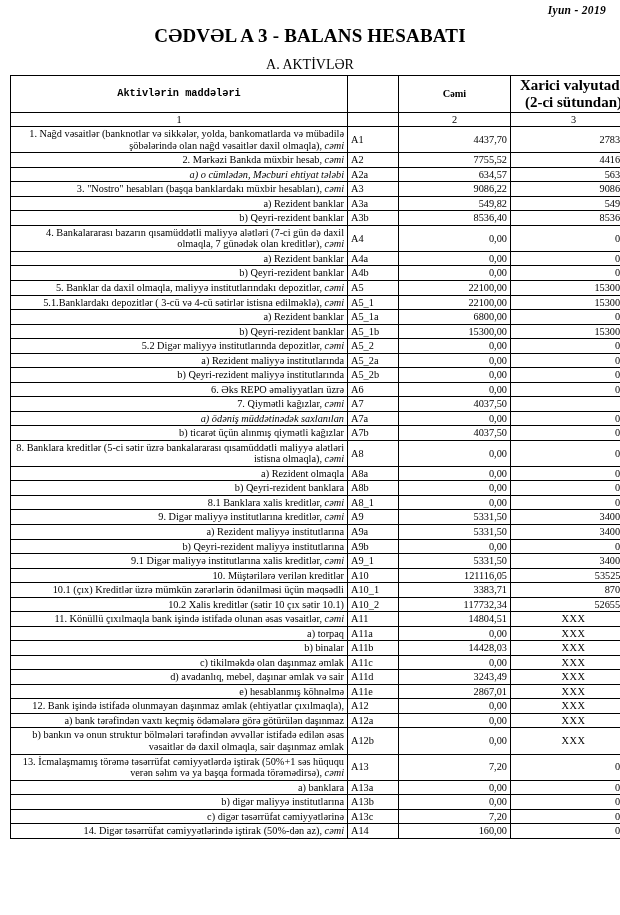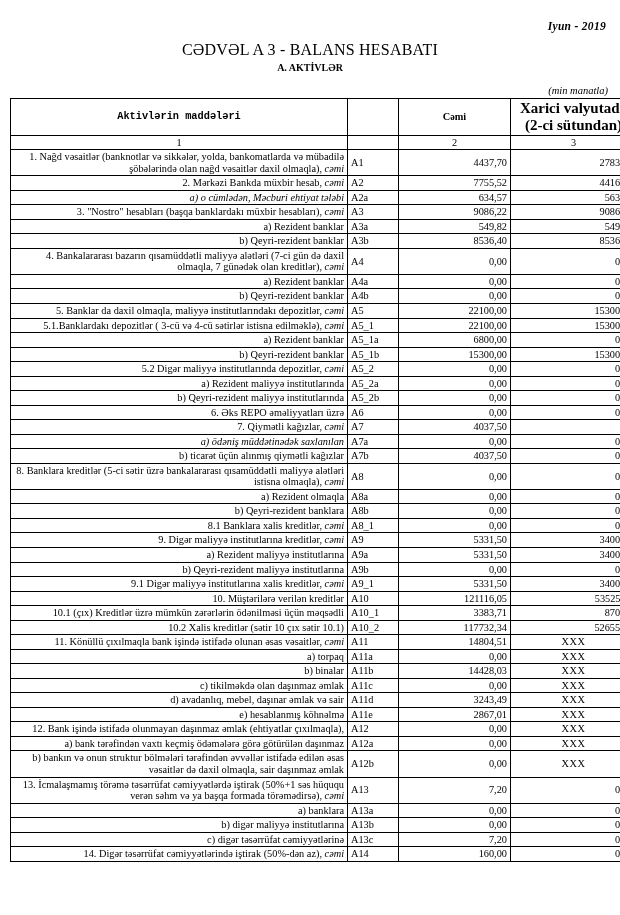--- a/index.html
+++ b/index.html
@@ -13,44 +13,44 @@
     font-family: "Liberation Serif", serif;
     color: #000000;
     position: relative;
     overflow: hidden;
   }
   .page {
     width: 620px;
     height: 915px;
     position: relative;
     box-sizing: border-box;
-    padding: 16px 10px;
+    padding: 0 10px;
   }
   .period {
     text-align: right;
     font-style: italic;
     font-weight: bold;
     font-size: 11.5px;
     padding-right: 4px;
     padding-top: 4px;
     letter-spacing: 0.3px;
   }
   .title-block {
     text-align: center;
     margin-top: 9px;
   }
   .title-main {
+    font-weight: bold;
+    font-size: 19px;
+    letter-spacing: 0.2px;
+  }
+  .title-sub {
     font-weight: normal;
-    font-size: 16px;
-    letter-spacing: 0.2px;
-  }
-  .title-sub {
-    font-weight: bold;
-    font-size: 10px;
-    margin-top: 3px;
+    font-size: 14px;
+    margin-top: 10px;
   }
   .units {
     text-align: right;
     font-style: italic;
     font-size: 10.5px;
     margin-top: 12px;
     padding-right: 2px;
   }
   table.balance {
     border-collapse: collapse;
@@ -109,21 +109,20 @@
 
 <div class="page">
 
   <div class="period">Iyun  - 2019</div>
 
   <div class="title-block">
     <div class="title-main">CƏDVƏL A 3 - BALANS HESABATI</div>
     <div class="title-sub">A. AKTİVLƏR</div>
   </div>
 
-  <div class="units">(min manatla)</div>
 
   <table class="balance">
     <thead>
       <tr>
         <th class="h-item">Aktivlərin  maddələri</th>
         <th class="h-code"></th>
         <th class="h-total">Cəmi</th>
         <th class="h-fx">
           <span class="hdr-fx-sub">Xarici valyutada</span><br>
           <span class="hdr-fx-sub">(2-ci sütundan)</span>

